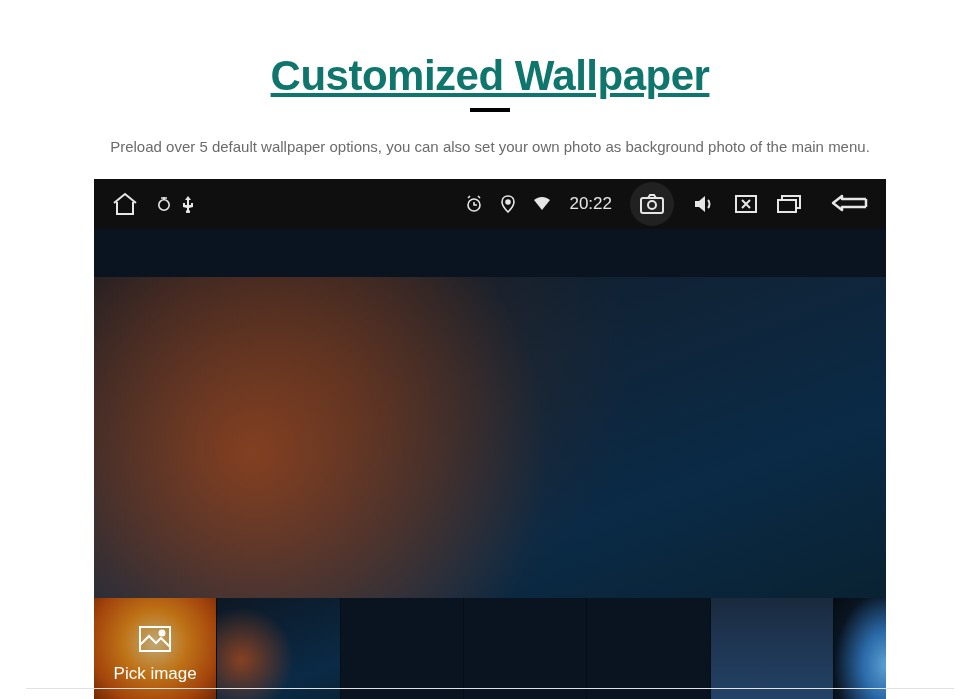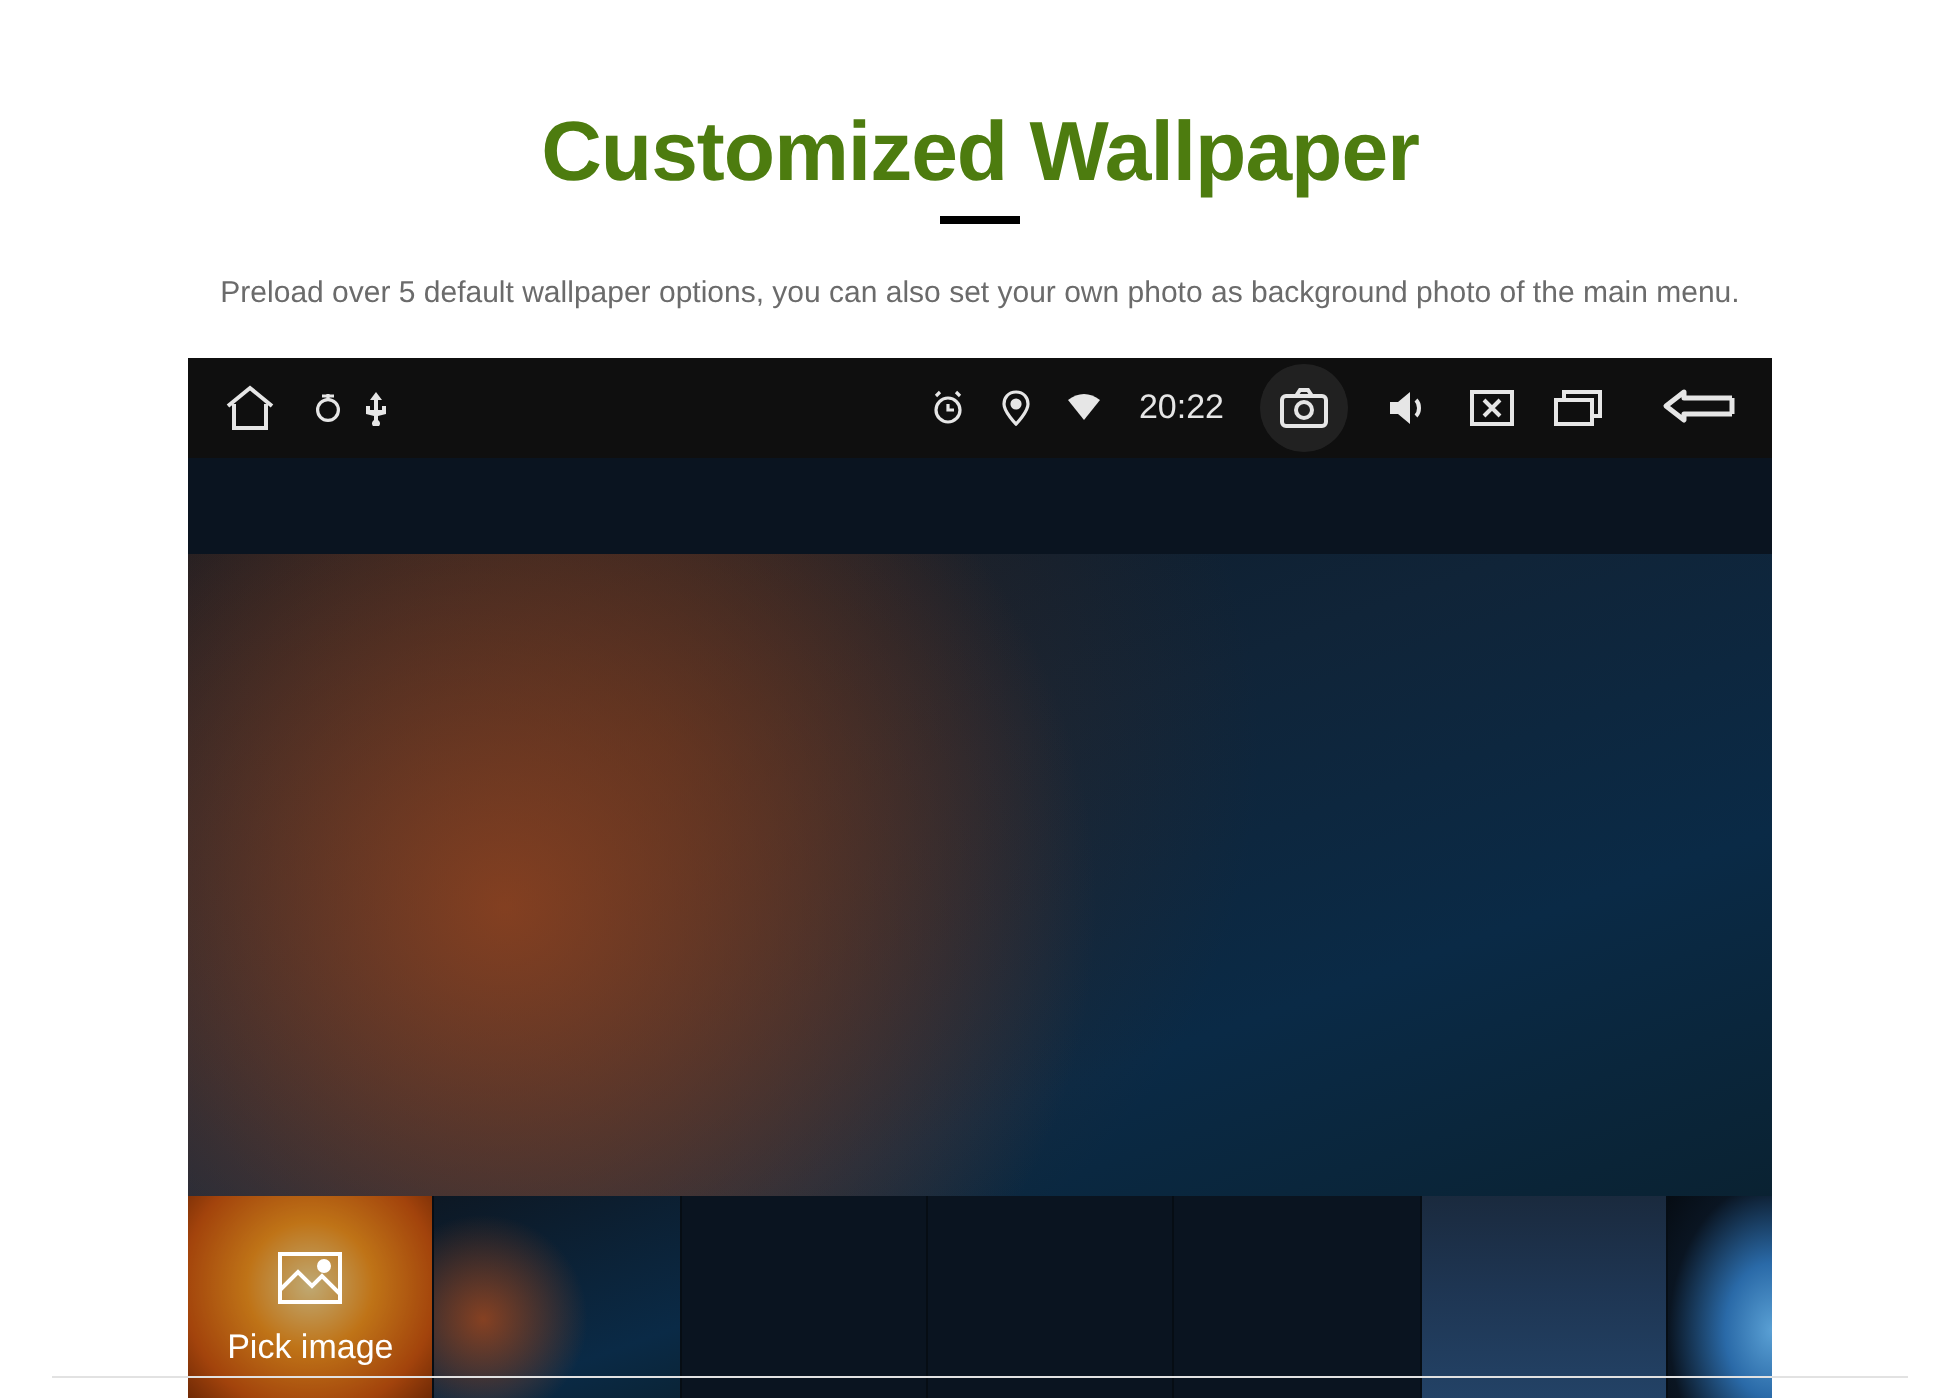--- a/index.html
+++ b/index.html
@@ -7,23 +7,24 @@
     width: 980px;
     height: 699px;
     background: #fff;
     font-family: -apple-system, BlinkMacSystemFont, "Segoe UI", Arial, sans-serif;
     position: relative;
   }
   .page-title {
     text-align: center;
     font-size: 42px;
     font-weight: 700;
-    color: #4d7c0f;
+    color: #0f766e;
     padding-top: 52px;
     letter-spacing: -0.5px;
+    text-decoration: underline;
   }
   .title-underline {
     width: 40px;
     height: 4px;
     background: #000;
     margin: 8px auto 0;
   }
   .page-subtitle {
     text-align: center;
     font-size: 15px;

